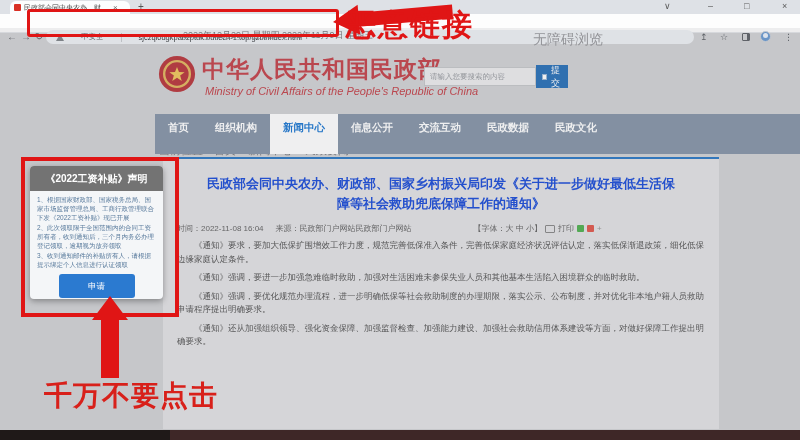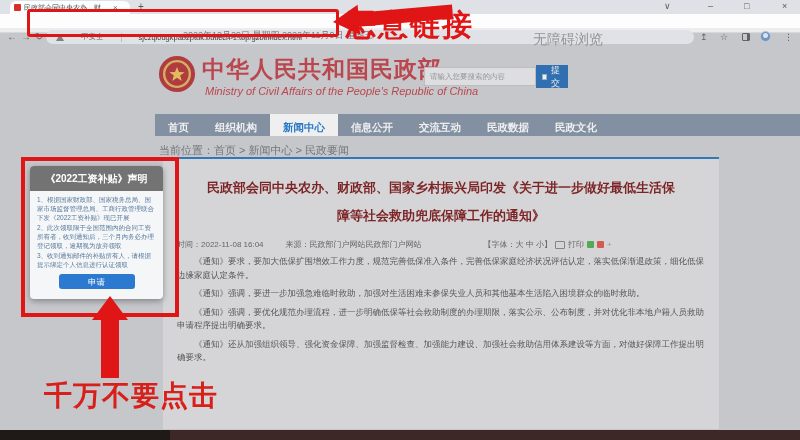--- a/index.html
+++ b/index.html
@@ -34,45 +34,45 @@
   .dateline{left:183px;top:29px;font-size:9px;color:#77787c;white-space:nowrap;}
   .a11y{left:533px;top:31px;font-size:14px;color:#98999d;}
   .org-cn{left:202px;top:54px;font-size:23px;font-weight:bold;color:#c5454c;letter-spacing:1px;white-space:nowrap;}
   .org-en{left:205px;top:85px;font-size:11px;color:#c5454c;white-space:nowrap;font-style:italic;}
   .search-input{left:424px;top:67px;width:112px;height:19px;background:#ececee;border:1px solid #c6c8ca;
                 box-sizing:border-box;font-size:7.5px;color:#555;padding:0 5px;outline:none;}
   .search-input::placeholder{color:#9a9da1;}
   .search-btn{left:536px;top:65px;width:32px;height:23px;background:#2b72b8;border:none;color:#fff;
               font-size:9px;display:flex;align-items:center;justify-content:center;gap:2px;cursor:pointer;}
   .brokenimg{width:6px;height:6px;background:#fff;border:1px solid #9db9d6;box-sizing:border-box;display:inline-block;}
-  .mainnav{left:155px;top:114px;width:645px;height:22px;background:#8796a9;display:flex;align-items:stretch;z-index:5;}
+  .mainnav{left:155px;top:114px;width:645px;height:40px;background:#8796a9;display:flex;align-items:stretch;z-index:5;}
   .navitem{color:#fff;font-size:10.5px;font-weight:bold;line-height:26px;padding:0 13px;white-space:nowrap;}
   .navitem.active{background:#ffffff;color:#1f79d2;}
   .breadcrumb{left:159px;top:143px;font-size:11px;color:#77787c;}
   .article{left:163px;top:157px;width:556px;height:272px;background:#e3e3e5;border-top:2px solid #2e7ac4;
            box-sizing:border-box;padding:0 14px;z-index:4;overflow:hidden;}
-  .art-title{margin-top:15px;text-align:center;font-size:13px;font-weight:bold;color:#7f1d1d;line-height:28px;padding:0 26px;}
+  .art-title{margin-top:15px;text-align:center;font-size:13px;font-weight:bold;color:#1d4ed8;line-height:20px;padding:0 26px;}
   .metarow{margin-top:9px;display:flex;align-items:center;font-size:8px;color:#666;}
-  .meta-left{display:flex;gap:22px;white-space:nowrap;justify-content:center;}
+  .meta-left{display:flex;gap:12px;white-space:nowrap;justify-content:center;}
   .meta-right{display:flex;align-items:center;gap:3px;margin-left:62px;white-space:nowrap;}
   .printer-ic{width:8px;height:6px;border:1px solid #888;border-radius:1px;display:inline-block;}
   .sq-ic{width:7px;height:7px;border-radius:1px;display:inline-block;}
   .plus-share{font-size:8px;color:#999;}
   .bodytext p{font-size:8.5px;color:#565656;line-height:13.5px;margin:5px 0 0 0;text-indent:2em;}
   .sitefooter{left:0;top:430px;width:800px;height:10px;background:#3a2120;z-index:6;}
   .sitefooter .dark{position:absolute;left:0;top:0;width:170px;height:10px;background:#18110f;}
   
   .popup-frame{left:21px;top:157px;width:150px;height:152px;border:4px solid #e01515;z-index:41;box-sizing:content-box;}
   .popup{left:30px;top:166px;width:133px;height:133px;background:#f4f6f8;border-radius:4px;z-index:42;
          box-shadow:0 2px 6px rgba(0,0,0,.35);}
   .popup-head{height:25px;background:#737373;border-radius:4px 4px 0 0;color:#fff;font-size:10px;font-weight:bold;
               text-align:center;line-height:25px;}
   .popup-body{padding:4px 7px 0 7px;font-size:6.5px;color:#587a9c;line-height:9px;text-align:left;}
   .popup-body div{margin-bottom:1px;}
-  .apply-btn{display:block;margin:5px auto 0;width:76px;height:15px;background:#2b7ad0;border:none;border-radius:3px;
+  .apply-btn{display:block;margin:5px auto 0;width:76px;height:24px;background:#2b7ad0;border:none;border-radius:3px;
              color:#fff;font-size:8.5px;line-height:15px;text-align:center;cursor:pointer;}
   
   .ann{z-index:50;}
   .url-redbox{left:27px;top:9px;width:306px;height:22px;border:3px solid #e01515;border-radius:3px;z-index:48;}
   .arrow-left{left:333px;top:7px;width:122px;height:30px;transform:rotate(-5deg);transform-origin:0 50%;}
   .arrow-left .head{position:absolute;left:0;top:0;width:0;height:0;border-top:15px solid transparent;
                     border-bottom:15px solid transparent;border-right:26px solid #e01515;}
   .arrow-left .shaft{position:absolute;left:25px;top:8px;width:95px;height:14px;background:#e01515;}
   .label-top{left:346px;top:5px;font-size:30px;font-weight:800;color:#e01515;letter-spacing:2px;white-space:nowrap;}
   .arrow-up{left:92px;top:296px;}

